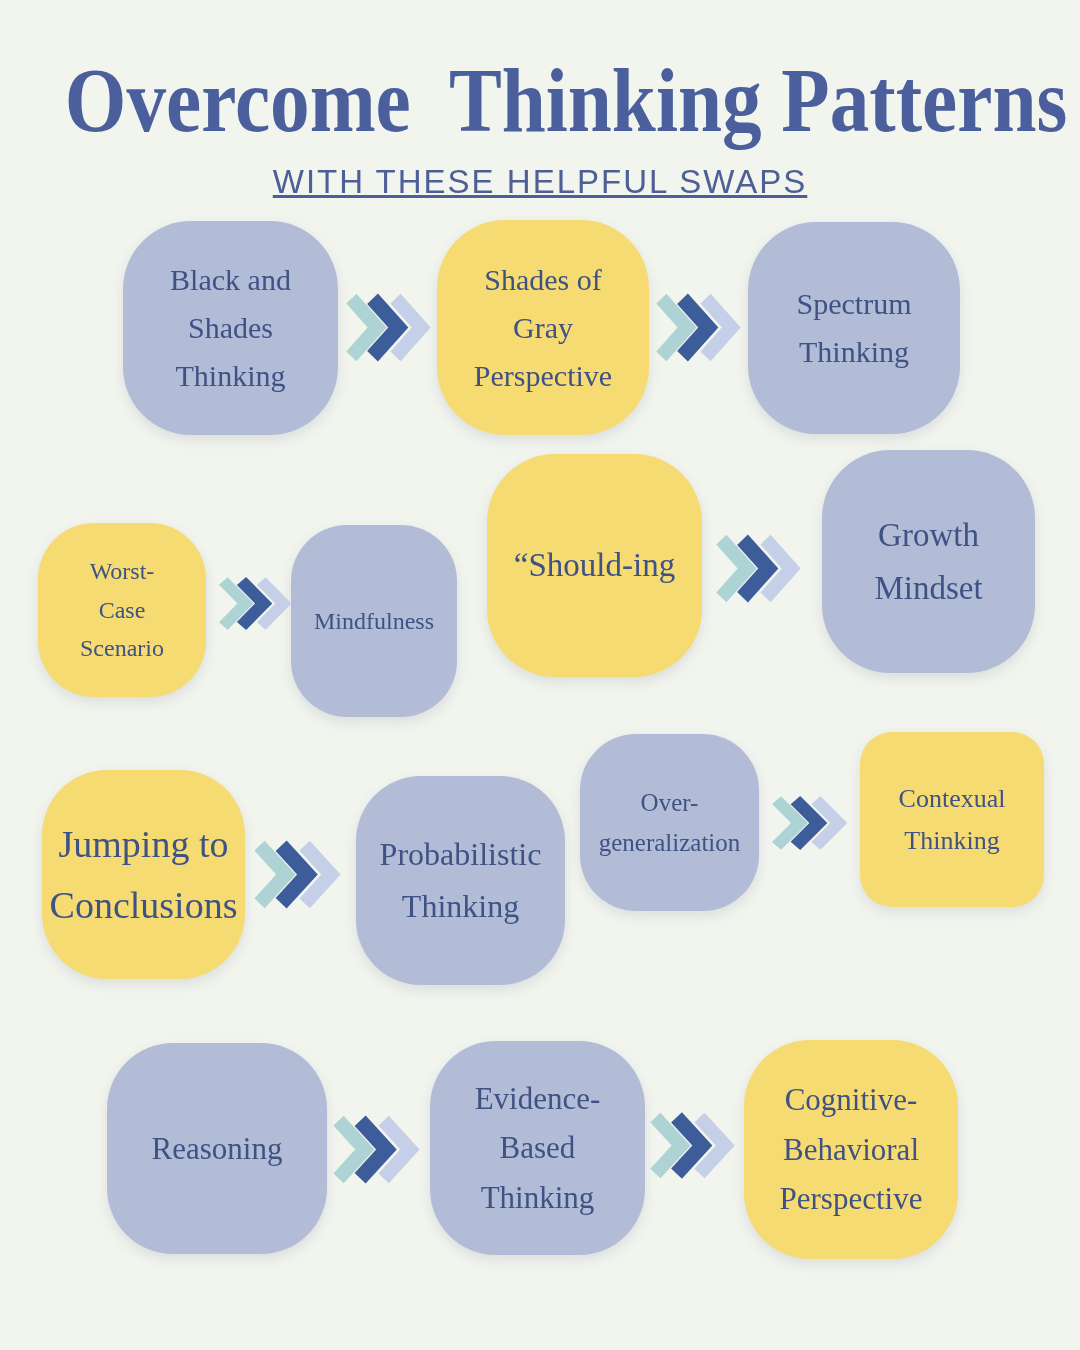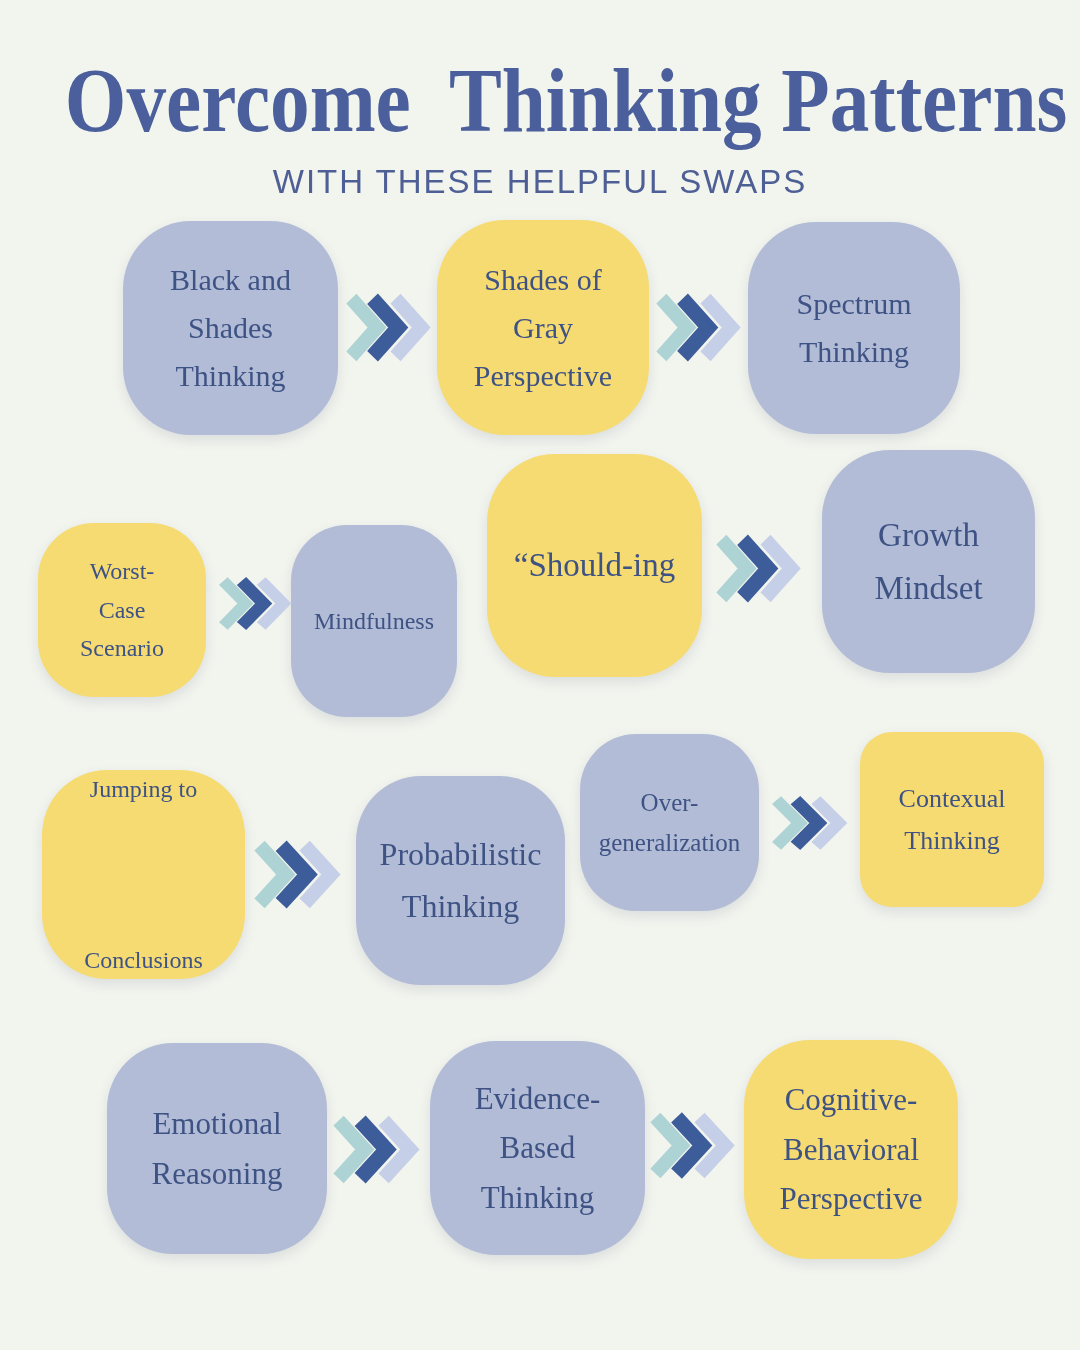--- a/index.html
+++ b/index.html
@@ -10,21 +10,21 @@
   }
   .title{
     position:absolute;top:38px;left:0;width:100%;margin:0;
     text-align:center;font-weight:bold;font-size:90px;line-height:1.1;
     color:var(--title,#4a5f9b);white-space:pre;
     transform:scaleX(0.88);transform-origin:50% 50%;
   }
   .subtitle{
     position:absolute;top:150px;left:0;width:100%;
     text-align:center;font-family:"Liberation Sans",sans-serif;
-    font-size:33px;letter-spacing:2px;color:var(--subtitle,#4d5f94);
+    font-size:33px;letter-spacing:2px;color:var(--subtitle,#4d5f94);text-decoration:underline;
   }
   .box{
     position:absolute;display:flex;flex-direction:column;
     align-items:center;justify-content:center;text-align:center;
     color:var(--navy,#3e5284);
     box-shadow:0 5px 12px rgba(90,100,120,0.15);
   }
   .box.blue{background:var(--blue,#b2bcd7);}
   .box.yellow{background:var(--yellow,#f6db72);}
   .box .line{line-height:1.6;white-space:nowrap;}
@@ -59,38 +59,37 @@
       <div class="box blue" style="left: 291px; top: 512px; width: 166px; height: 192px; border-radius: 56px; font-size: 24px;">
         <div class="line">Mindfulness</div>
       </div>
       <div class="box yellow" style="left: 487px; top: 441px; width: 215px; height: 223px; border-radius: 68px; font-size: 33px;">
         <div class="line">“Should-ing</div>
       </div>
       <div class="box blue" style="left: 822px; top: 437px; width: 213px; height: 223px; border-radius: 68px; font-size: 33px;">
         <div class="line">Growth</div>
         <div class="line">Mindset</div>
       </div>
-      <div class="box yellow" style="left: 42px; top: 757px; width: 203px; height: 209px; border-radius: 65px; font-size: 24px; justify-content: space-between;">
+      <div class="box yellow" style="left: 42px; top: 757px; width: 203px; height: 209px; border-radius: 65px; font-size: 38px;">
         <div class="line">Jumping to</div>
         <div class="line">Conclusions</div>
       </div>
       <div class="box blue" style="left: 356px; top: 763px; width: 209px; height: 209px; border-radius: 65px; font-size: 32px;">
         <div class="line">Probabilistic</div>
         <div class="line">Thinking</div>
       </div>
       <div class="box blue" style="left: 580px; top: 721px; width: 179px; height: 177px; border-radius: 56px; font-size: 25px;">
         <div class="line">Over-</div>
         <div class="line">generalization</div>
       </div>
       <div class="box yellow" style="left: 860px; top: 719px; width: 184px; height: 175px; border-radius: 32px; font-size: 26px;">
         <div class="line">Contexual</div>
         <div class="line">Thinking</div>
       </div>
       <div class="box blue" style="left: 107px; top: 1030px; width: 220px; height: 211px; border-radius: 66px; font-size: 31px;">
-        <div class="line">Emotional</div>
         <div class="line">Reasoning</div>
       </div>
       <div class="box blue" style="left: 430px; top: 1028px; width: 215px; height: 214px; border-radius: 66px; font-size: 31px;">
         <div class="line">Evidence-</div>
         <div class="line">Based</div>
         <div class="line">Thinking</div>
       </div>
       <div class="box yellow" style="left: 744px; top: 1027px; width: 214px; height: 219px; border-radius: 66px; font-size: 31px;">
         <div class="line">Cognitive-</div>
         <div class="line">Behavioral</div>

